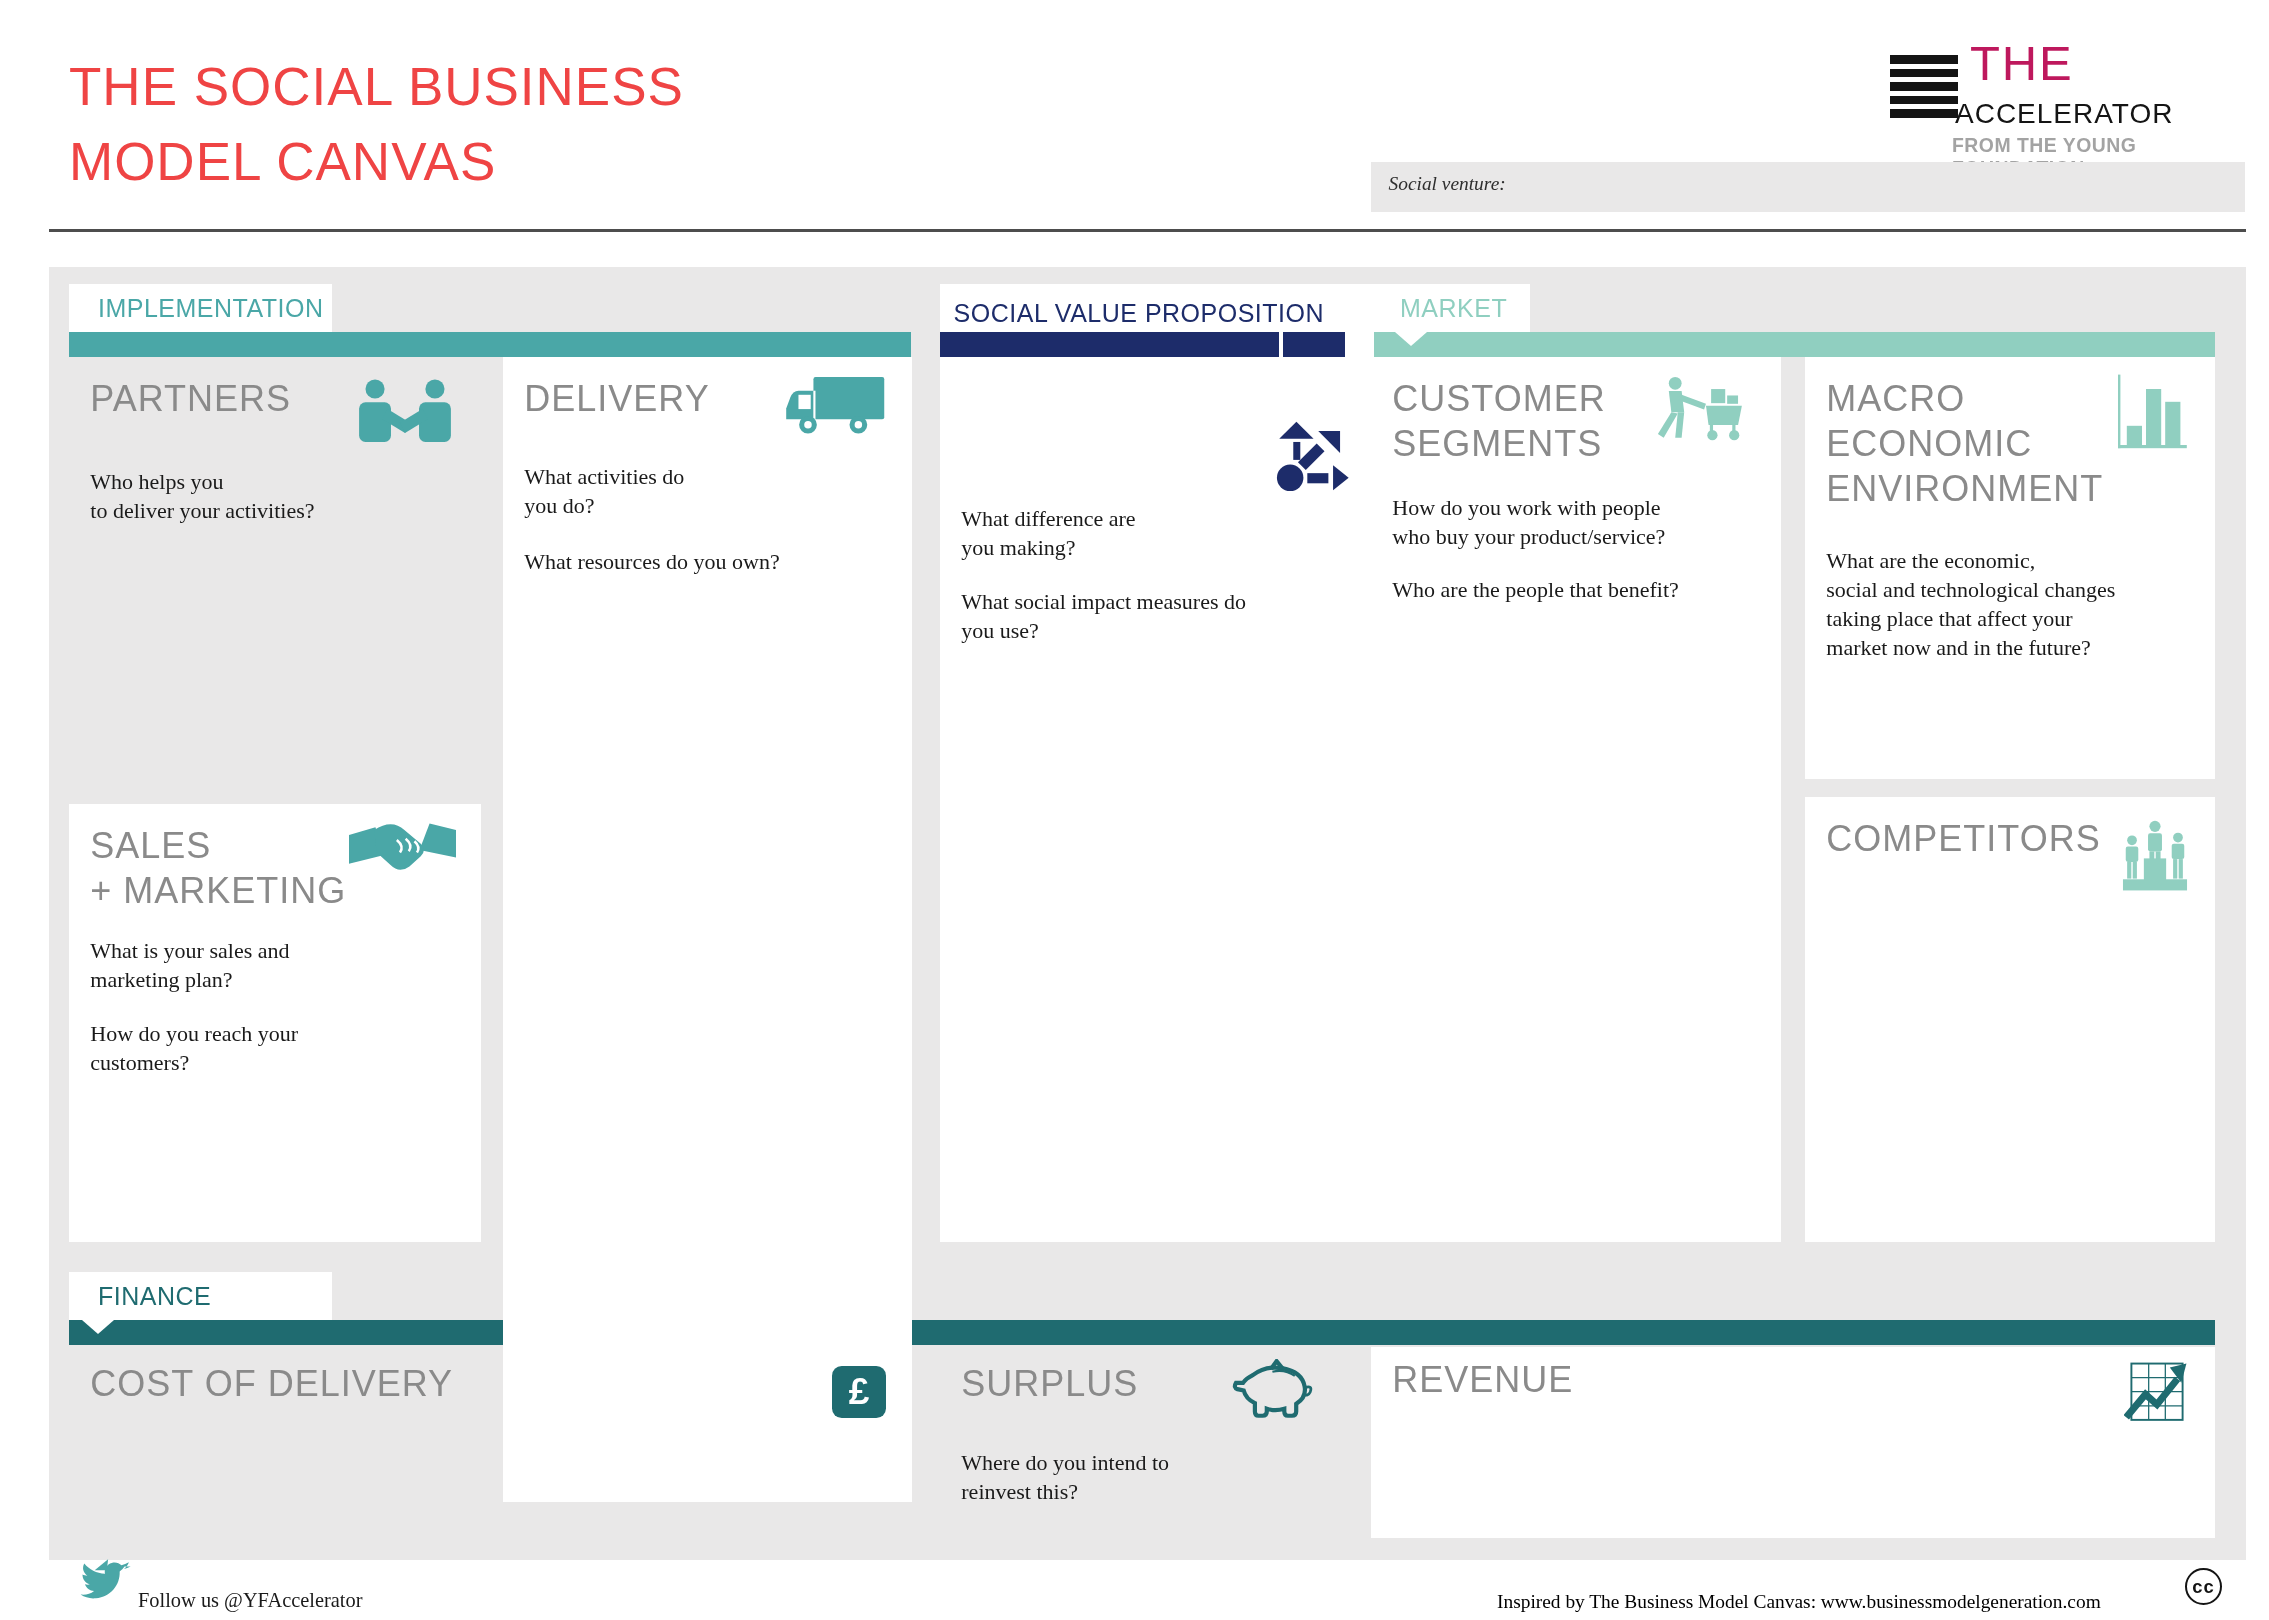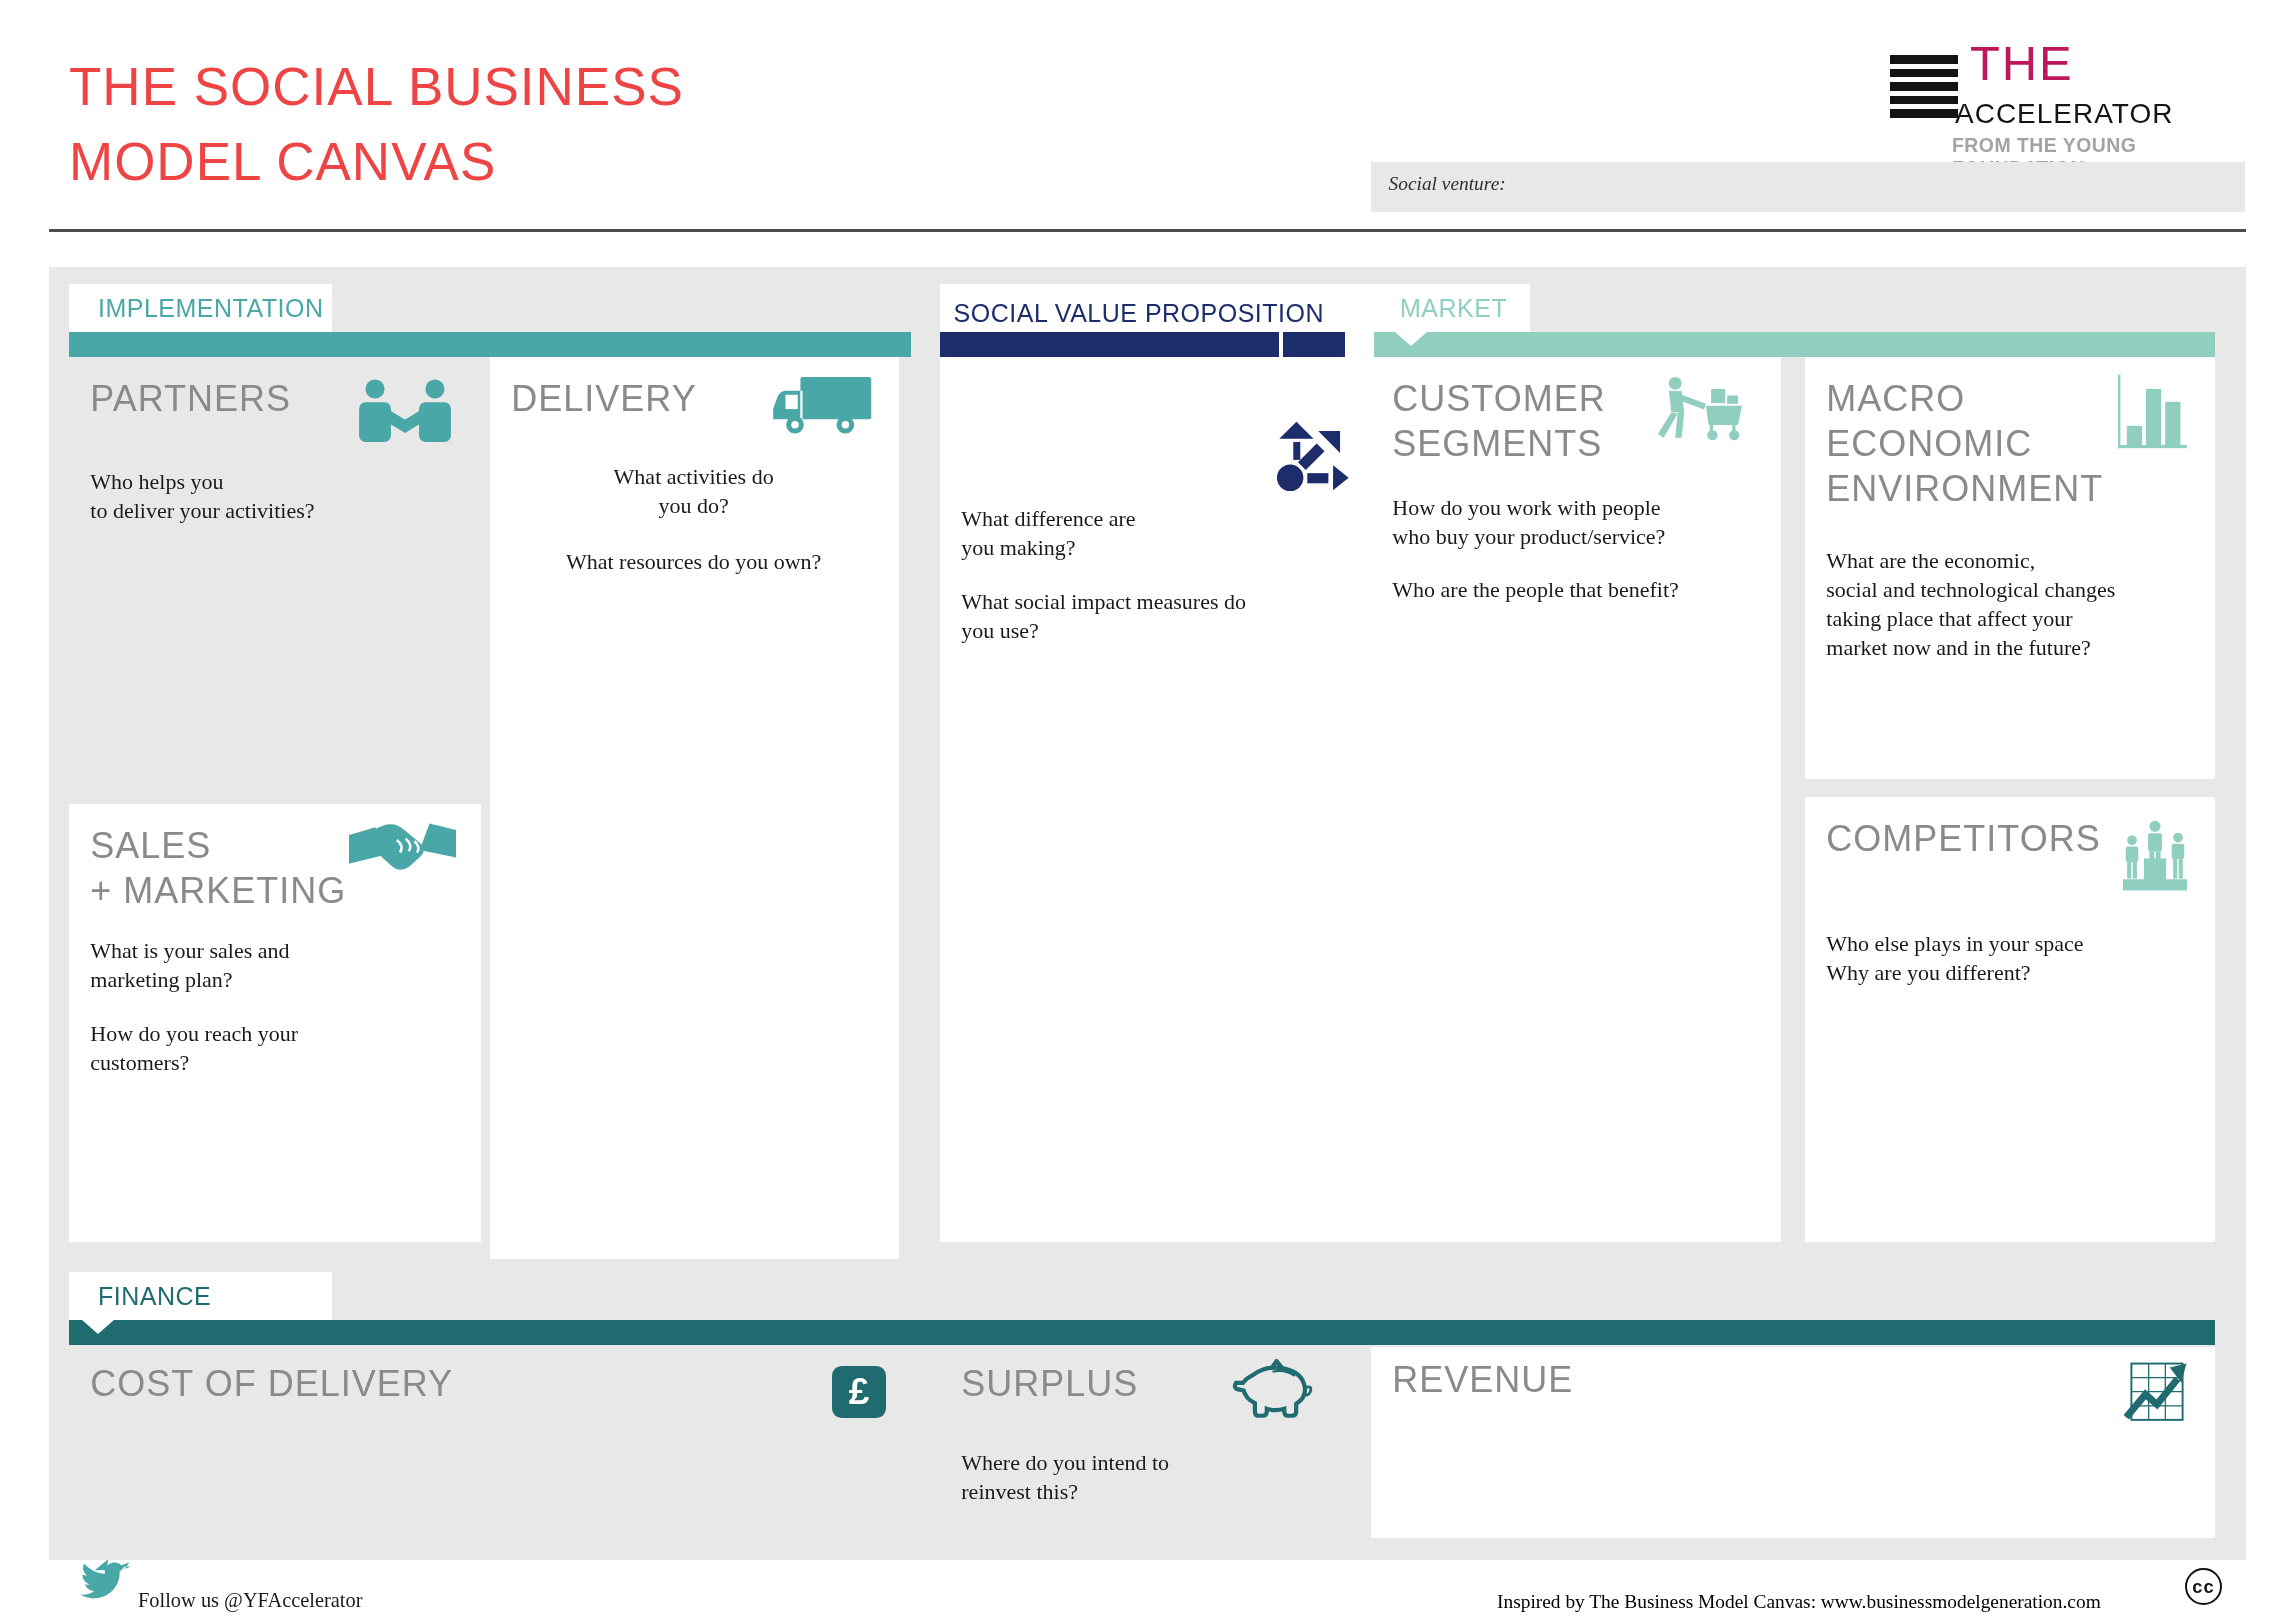--- a/index.html
+++ b/index.html
@@ -35,21 +35,21 @@
   .svp-divider{left:1279px;top:332px;width:3.9px;height:25px;background:#ffffff;}
   .bar-market{left:1371px;top:332px;width:844px;background:#90cfc0;}
   .bar-finance{left:69px;top:1320px;width:2146px;background:#1f6b70;}
   .notch{width:0;height:0;border-left:16.5px solid transparent;
          border-right:16.5px solid transparent;border-top:14.6px solid #ffffff;}
   .notch-market{left:1395px;top:332px;}
   .notch-finance{left:82px;top:1320px;}
 
   .panel{background:#ffffff;box-sizing:border-box;}
   .panel-partners{left:69px;top:357px;width:412px;height:444px;background:transparent;}
-  .panel-delivery{left:490px;top:357px;width:409px;height:902px;text-align:center;}
+  .panel-delivery{left:503px;top:357px;width:409px;height:1145px;}
   .panel-svp{left:940px;top:284px;width:434px;height:958px;}
   .panel-customer{left:1371px;top:357px;width:410px;height:885px;}
   .panel-macro{left:1805px;top:357px;width:410px;height:422px;}
   .panel-sales{left:69px;top:804px;width:412px;height:438px;}
   .panel-competitors{left:1805px;top:797px;width:410px;height:445px;}
   .panel-cost{left:69px;top:1347px;width:842px;height:191px;background:transparent;}
   .panel-surplus{left:940px;top:1347px;width:405px;height:191px;background:transparent;}
   .panel-revenue{left:1371px;top:1347px;width:844px;height:191px;}
 
   .panel-head{display:flex;justify-content:space-between;align-items:flex-start;
@@ -260,22 +260,20 @@
         <rect class="fill-lteal" x="18" y="63" width="6" height="24"></rect>
         <circle class="fill-lteal" cx="83" cy="28" r="7"></circle>
         <rect class="fill-lteal" x="74" y="37" width="18" height="22" rx="3"></rect>
         <rect class="fill-lteal" x="76" y="59" width="6" height="28"></rect>
         <rect class="fill-lteal" x="84" y="59" width="6" height="28"></rect>
         <rect class="fill-lteal" x="34" y="58" width="32" height="32"></rect>
         <rect class="fill-lteal" x="4" y="88" width="92" height="16"></rect>
       </svg>
     </span>
   </div>
-  <p class="q" style="margin-top:29px;">Who else plays in your space
-Why are you different?</p>
 </div>
 
 <div class="abs panel panel-cost">
   <div class="panel-head tight">
     <div class="sec-title">COST OF DELIVERY</div>
     <span class="pound-box" style="margin-top:5.8px;">£</span>
   </div>
 </div>
 
 <div class="abs panel panel-surplus">

